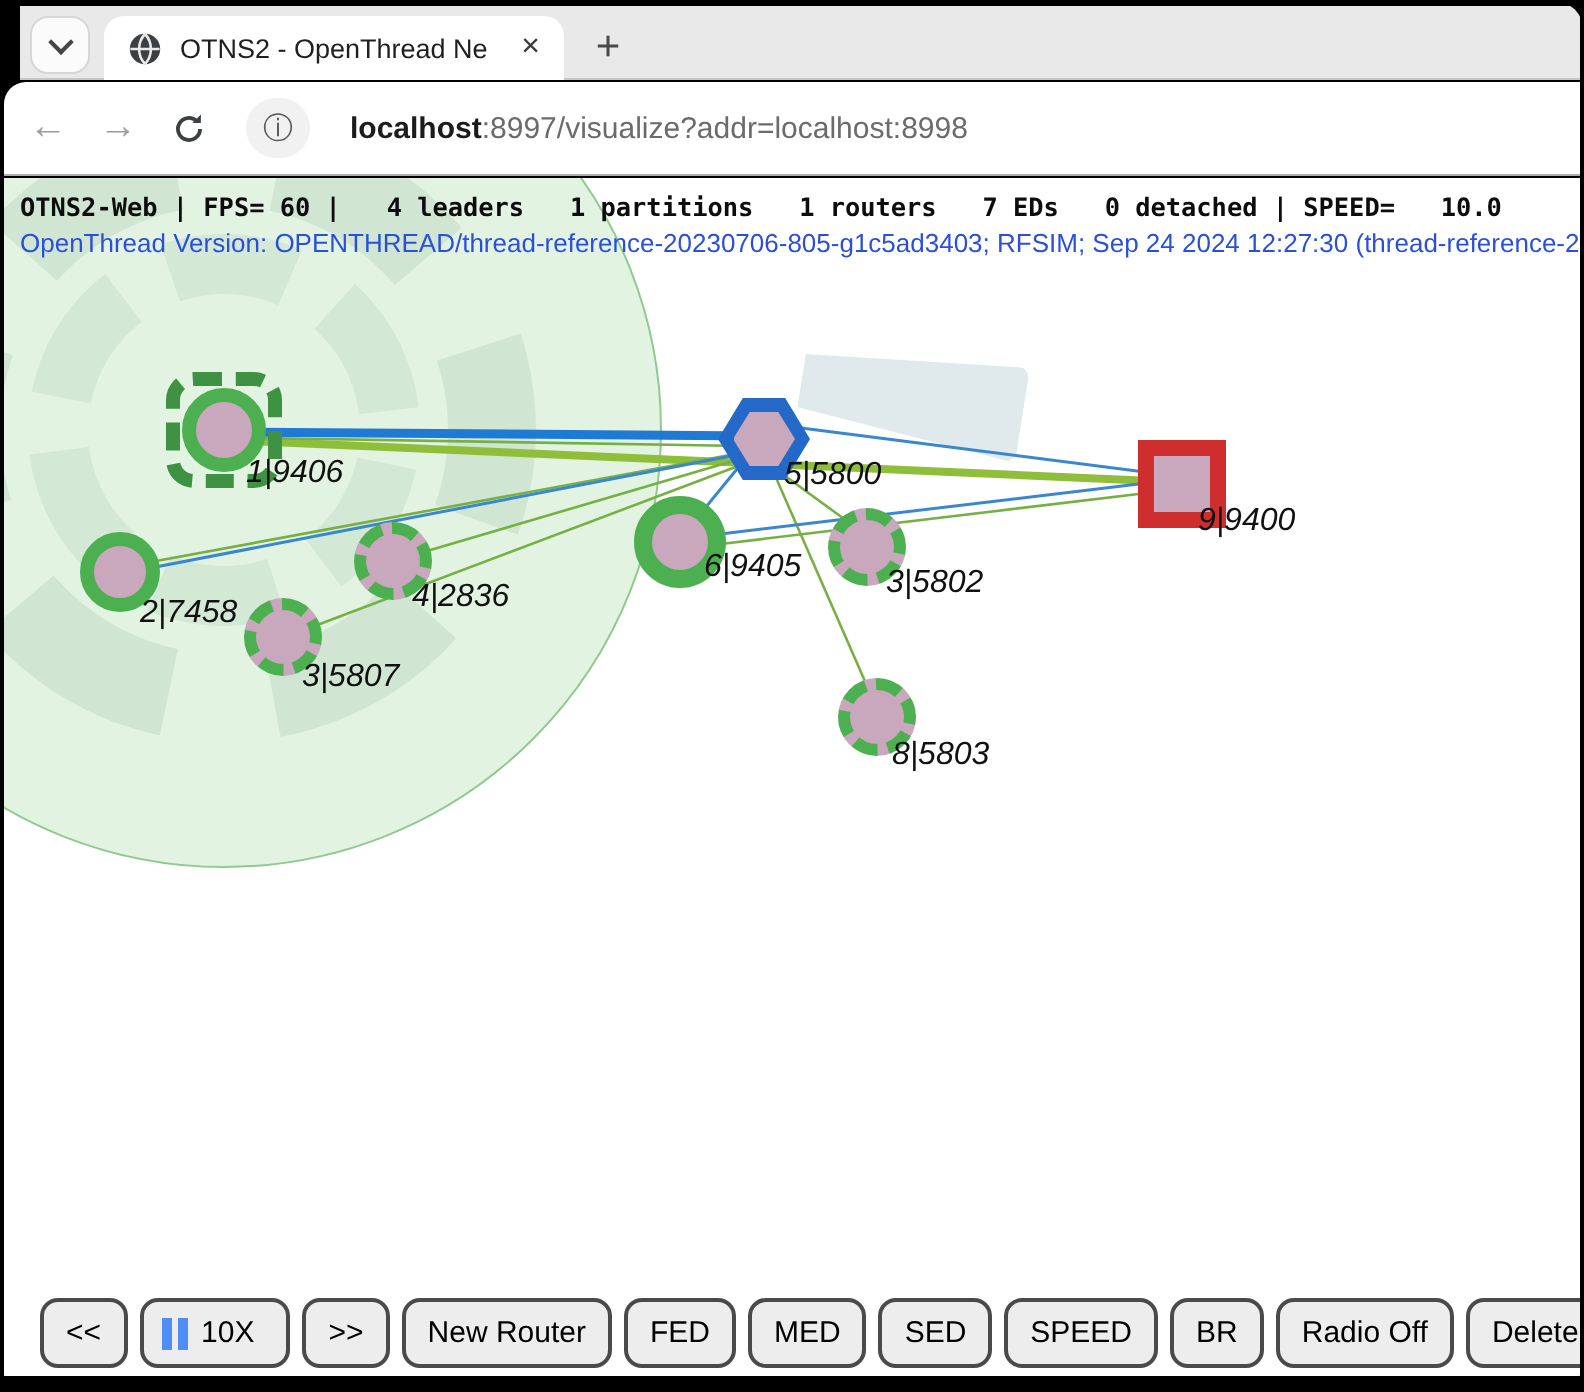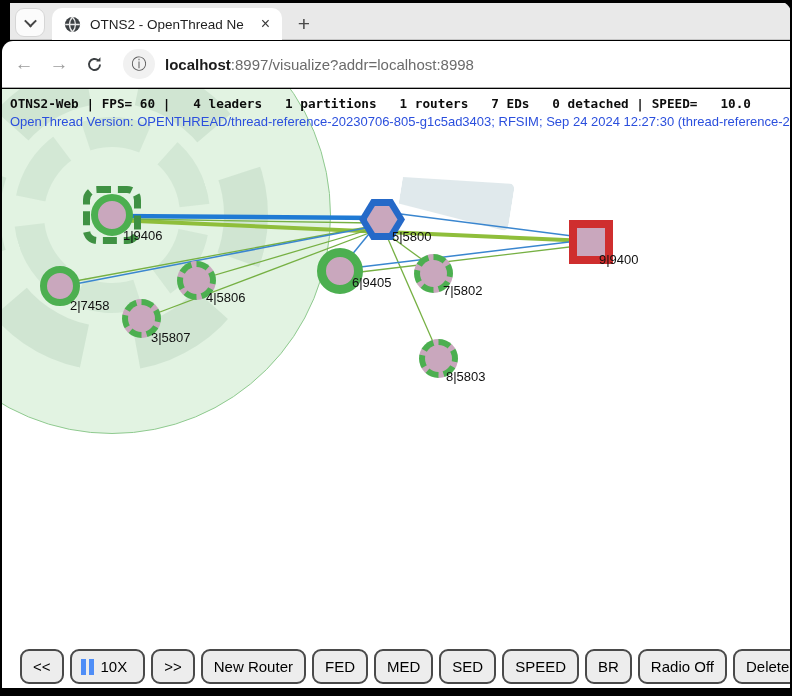--- a/index.html
+++ b/index.html
@@ -15,21 +15,21 @@
   .tab-favicon { width:17px; height:17px; flex:0 0 17px; }
   .tab-title { margin-left:9px; font-size:13.5px; color:#1f1f1f; white-space:nowrap; overflow:hidden; width:162px; }
   .tab-close { margin-left:auto; font-size:16px; color:#3a3a3a; line-height:1; cursor:pointer; padding:2px 4px; }
   .newtab-btn { position:absolute; top:7px; left:280px; width:28px; height:28px; font-size:21px; color:#4a4a4a; display:flex; align-items:center; justify-content:center; border-radius:50%; cursor:pointer; }
 
   .urlrow { position:absolute; top:41px; left:2px; right:2px; height:47px; background:#fff; border-radius:11px 0 0 0; border-bottom:1px solid #adadad; display:flex; align-items:center; }
   .nav-ico { width:26px; height:26px; display:flex; align-items:center; justify-content:center; margin-left:9px; cursor:pointer; }
   .arrow-glyph { font-size:19px; color:#9b9b9b; }
   .omni-chip { width:32px; height:30px; background:#f1f1f1; border-radius:15px; display:flex; align-items:center; justify-content:center; margin-left:16px; cursor:pointer; }
   .info-glyph { font-size:15px; color:#5a5a5a; }
-  .url-text { margin-left:10px; font-size:15px; white-space:nowrap; cursor:text; }
+  .url-text { margin-left:20px; font-size:15px; white-space:nowrap; cursor:text; }
   .url-host { color:#1c1c1c; font-weight:700; }
   .url-rest { color:#6b6b6b; }
 
   
   .canvas { position:absolute; top:89px; left:2px; width:788px; bottom:8px; background:#fff; overflow:hidden; }
 
   .range-circle { position:absolute; left:-109px; top:-93px; width:438px; height:438px; border-radius:50%; background:#e2f3e2; border:1px solid #8fca8f; }
   .wm-ring1 { position:absolute; left:-46px; top:-30px; width:312px; height:312px; border-radius:50%; border:44px dashed rgba(140,176,150,0.20); transform:rotate(12deg); }
   .wm-ring2 { position:absolute; left:12px; top:28px; width:196px; height:196px; border-radius:50%; border:30px dashed rgba(140,176,150,0.16); transform:rotate(-18deg); }
   .wm-wedge { position:absolute; left:398px; top:86px; width:112px; height:48px; background:rgba(173,196,206,0.38); border-radius:6px; transform:rotate(9deg); clip-path:polygon(0 22%,100% 0,100% 100%,0 78%); }
@@ -42,21 +42,21 @@
   .node { position:absolute; z-index:4; cursor:pointer; }
   .ring-solid { border-radius:50%; background:#c9a7bd; border:7px solid #4caf50; width:40px; height:40px; }
   .ring-solid.big { width:46px; height:46px; border-width:9px; }
   .ring-dashed { border-radius:50%; background:#c9a7bd; border:6px dashed #4caf50; width:39px; height:39px; }
   .leader-box { width:58px; height:58px; border:7px dashed #3f9143; border-radius:14px; display:flex; align-items:center; justify-content:center; }
   .leader-core { width:42px; height:42px; border-radius:50%; background:#c9a7bd; border:7px solid #4caf50; }
   .hex-outer { width:46px; height:41px; background:#2569c8; clip-path:polygon(27% 0%,73% 0%,100% 50%,73% 100%,27% 100%,0% 50%); display:flex; align-items:center; justify-content:center; }
   .hex-inner { width:31px; height:27px; background:#c9a7bd; clip-path:polygon(27% 0%,73% 0%,100% 50%,73% 100%,27% 100%,0% 50%); }
   .sq-red { width:44px; height:44px; background:#c9a7bd; border:8px solid #cf2e2e; }
 
-  .node-label { position:absolute; z-index:5; font-size:13px; color:#111; white-space:nowrap; }
+  .node-label { position:absolute; z-index:5; font-size:16px; color:#111; white-space:nowrap;font-style:italic; }
 
   
   .toolbar { position:absolute; left:18px; top:560px; display:flex; gap:6px; z-index:6; }
   .tb-btn { height:35px; background:#ededed; border:2.5px solid #4a4a4a; border-radius:9px; font-size:15px; color:#000; display:flex; align-items:center; justify-content:center; padding:0 11px; white-space:nowrap; cursor:pointer; font-family:"Liberation Sans", sans-serif; }
   .tb-btn.speed { padding:0 16px 0 9px; }
   .pause-icon { display:inline-flex; gap:3px; margin-right:7px; }
   .pause-icon i { display:block; width:5px; height:16px; background:#4f8ef7; }
 </style>
 </head>
 <body>
@@ -134,24 +134,24 @@
         <div class="hex-inner"></div>
       </div>
     <div class="node ring-solid big" style="left:315px; top:159px;"></div>
     <div class="node ring-dashed" style="left:412px; top:165px;"></div>
     <div class="node ring-dashed" style="left:417px; top:250px;"></div>
     <div class="node sq-red" style="left:567px; top:131px;"></div>
 
     <div class="node-label" style="left:121px; top:139px;">1|9406</div>
     <div class="node-label" style="left:68px;  top:209px;">2|7458</div>
     <div class="node-label" style="left:149px; top:241px;">3|5807</div>
-    <div class="node-label" style="left:204px; top:201px;">4|5806</div>
+    <div class="node-label" style="left:204px; top:201px;">4|2836</div>
     <div class="node-label" style="left:390px; top:140px;">5|5800</div>
     <div class="node-label" style="left:350px; top:186px;">6|9405</div>
-    <div class="node-label" style="left:441px; top:194px;">7|5802</div>
+    <div class="node-label" style="left:441px; top:194px;">3|5802</div>
     <div class="node-label" style="left:444px; top:280px;">8|5803</div>
     <div class="node-label" style="left:597px; top:163px;">9|9400</div>
 
     <div class="toolbar">
       <button class="tb-btn">&lt;&lt;</button>
       <button class="tb-btn speed">
         <span class="pause-icon">
             <i></i>
             <i></i>
           </span>

